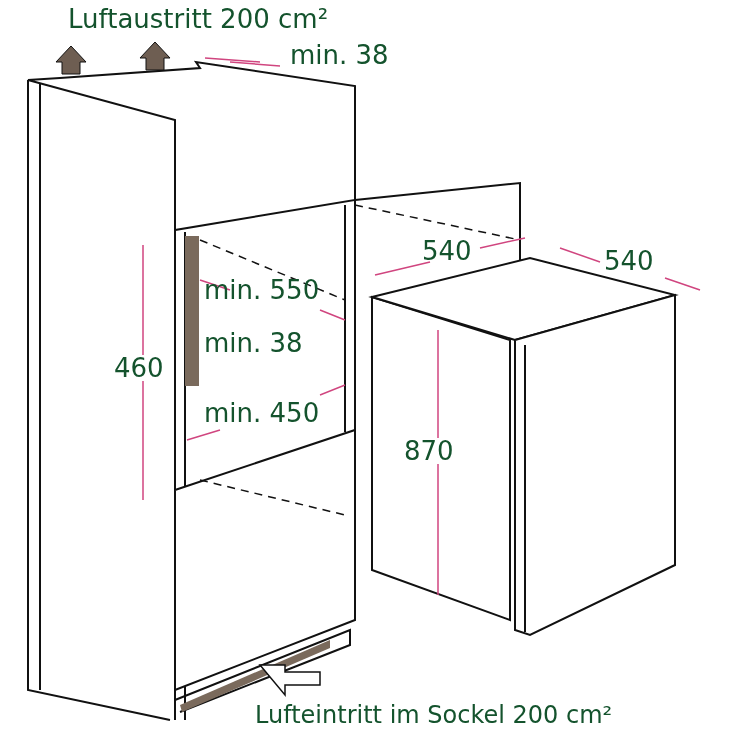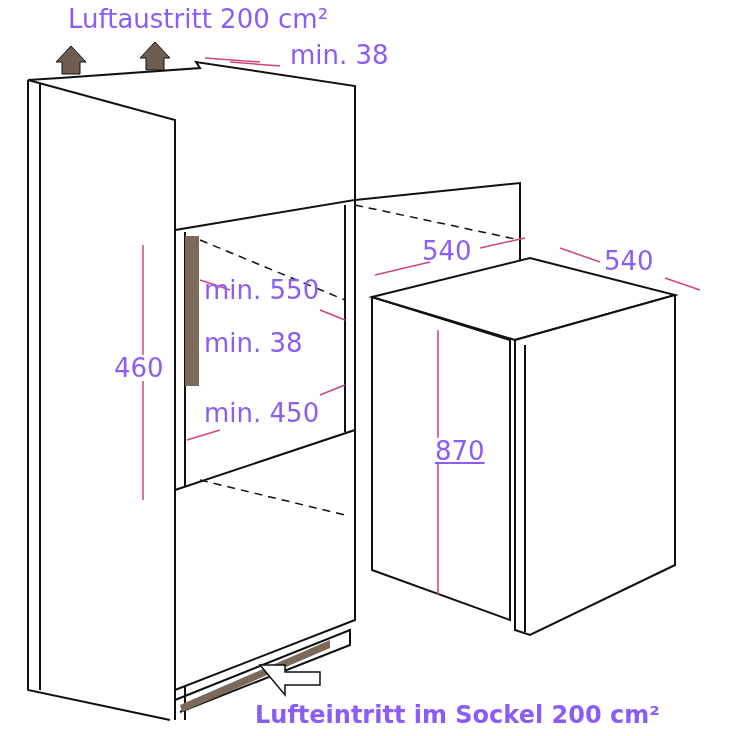--- a/index.html
+++ b/index.html
@@ -1,18 +1,18 @@
 <!DOCTYPE html>
 <html><head>
 <meta charset="utf-8">
 <style>
   html,body{margin:0;padding:0;background:#fff;}
   body{width:736px;height:736px;overflow:hidden;position:relative;font-family:"DejaVu Sans",sans-serif;}
   svg{position:absolute;left:0;top:0;}
-  .lbl{position:absolute;color:#8b5cf6;font-size:26px;white-space:nowrap;line-height:1;}
+  .lbl{position:absolute;color:#14532d;font-size:26px;white-space:nowrap;line-height:1;}
   .big{font-size:26px;}
 </style>
 </head>
 <body>
 
 <svg width="736" height="736" viewBox="0 0 736 736">
   <g fill="none" stroke="#111" stroke-width="2">
 
     <path d="M28 80 L60 78 L200 68 L196 62 L355 86 L355 200 L175 230 L175 120 L28 80 Z" fill="#fff"></path>
     <path d="M28 80 L28 690 L170 720"></path>
@@ -68,14 +68,14 @@
 </svg>
 
 <div class="lbl" style="left:68px;top:6px;">Luftaustritt 200 cm²</div>
 <div class="lbl" style="left:290px;top:42px;">min. 38</div>
 <div class="lbl" style="left:204px;top:277px;">min. 550</div>
 <div class="lbl" style="left:204px;top:330px;">min. 38</div>
 <div class="lbl" style="left:204px;top:400px;">min. 450</div>
 <div class="lbl big" style="left:114px;top:355px;background:#fff;">460</div>
 <div class="lbl big" style="left:422px;top:238px;">540</div>
 <div class="lbl big" style="left:604px;top:248px;">540</div>
-<div class="lbl big" style="left:435px;top:438px;background:#fff;text-decoration:underline;">870</div>
-<div class="lbl" style="left:255px;top:703px;font-size:24px;font-weight:bold;">Lufteintritt im Sockel 200 cm²</div>
+<div class="lbl big" style="left:404px;top:438px;background:#fff;">870</div>
+<div class="lbl" style="left:255px;top:703px;font-size:24px;">Lufteintritt im Sockel 200 cm²</div>
 
 </body></html>

